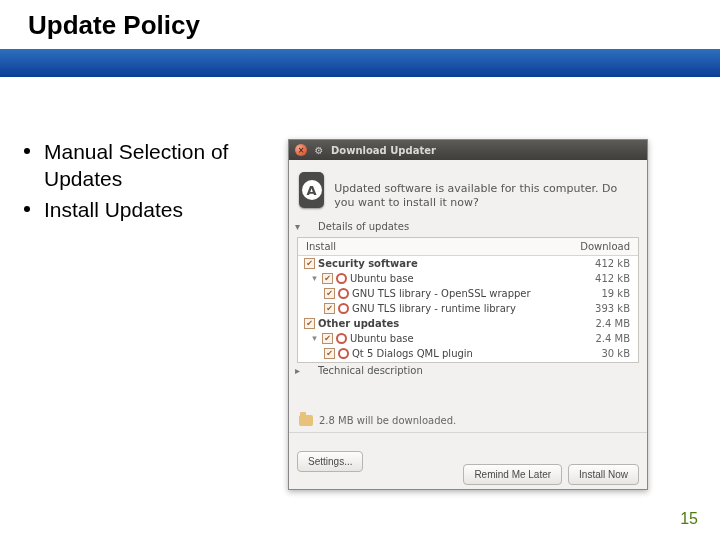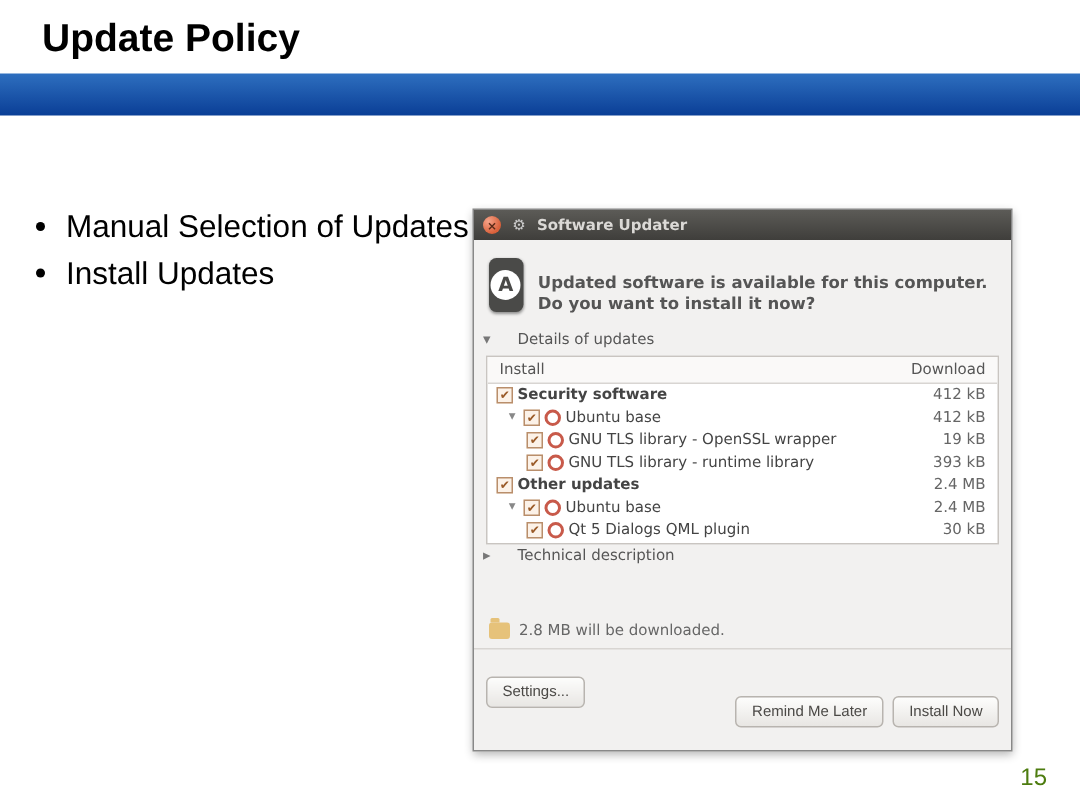--- a/index.html
+++ b/index.html
@@ -17,21 +17,21 @@
   }
   .title-bar {
     height: 28px;
     background: linear-gradient(to bottom, #2e6fbf 0%, #0a3e96 100%);
   }
   .content-row {
     display: flex;
     margin-top: 62px;
   }
   .bullets {
-    width: 315px;
+    width: 288px;
     padding-left: 22px;
     font-size: 21px;
     line-height: 1.28;
     color: #000;
   }
   .bullets .bl {
     position: relative;
     padding-left: 22px;
     margin-bottom: 4px;
   }
@@ -83,21 +83,21 @@
     display:flex;align-items:center;justify-content:center;
     box-shadow:0 1px 2px rgba(0,0,0,0.4);
   }
   .app-icon-inner{
     width:20px;height:20px;border-radius:50%;
     background:#fff;
     display:flex;align-items:center;justify-content:center;
     font-weight:bold;font-size:13px;color:#4a4a48;
   }
   .heading-text {
-    font-weight:bold;font-size:11px;line-height:1.3;color:#555;margin-top:12px;
+    font-weight:normal;font-size:11px;line-height:1.3;color:#555;margin-top:12px;
   }
   .section-toggle {
     display:flex;align-items:center;
     padding: 2px 6px;
     font-size:10px;
     color:#555;
     gap:18px;
   }
   .tri-down::before{content:"▾";font-size:10px;color:#777;}
   .tri-right::before{content:"▸";font-size:10px;color:#777;}
@@ -149,21 +149,21 @@
   .folder-ico{
     width:14px;height:11px;background:#e6c27a;border-radius:2px;
     position:relative;
   }
   .folder-ico::before{
     content:"";position:absolute;top:-3px;left:1px;width:6px;height:3px;
     background:#e6c27a;border-radius:1px 1px 0 0;
   }
   .button-row{
     display:flex;justify-content:space-between;align-items:center;
-    padding:6px 8px 15px 8px;
+    padding:6px 8px 4px 8px;
     border-top:1px solid #d8d5d2;
     background:#f2f1f0;
     gap:47px;
   }
   .btn{
     background:linear-gradient(to bottom,#fdfdfc,#e8e6e3);
     border:1px solid #b8b4af;
     border-radius:4px;
     padding:4px 10px;
     font-size:10px;color:#4b4946;
@@ -191,21 +191,21 @@
     <div class="bl">
       <span class="dot"></span>
       <span>Install Updates</span>
     </div>
   </div>
 
   <div class="window">
     <div class="titlebar">
       <span class="close-btn">×</span>
       <span class="gear-ico">⚙</span>
-      <span>Software Updater</span>
+      <span>Download Updater</span>
     </div>
 
     <div class="heading-row">
       <div class="app-icon">
         <div class="app-icon-inner">A</div>
       </div>
       <div class="heading-text">Updated software is available for this computer. Do you want to install it now?</div>
     </div>
 
     <div class="section-toggle">

